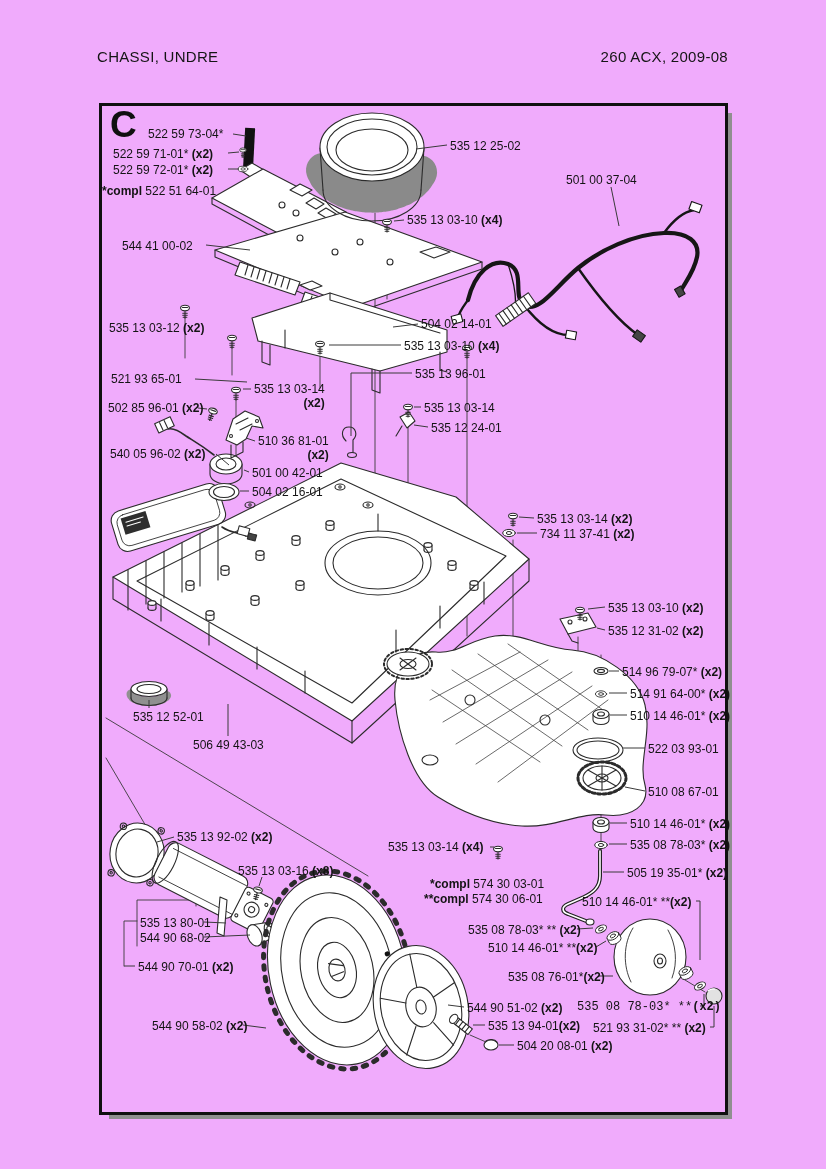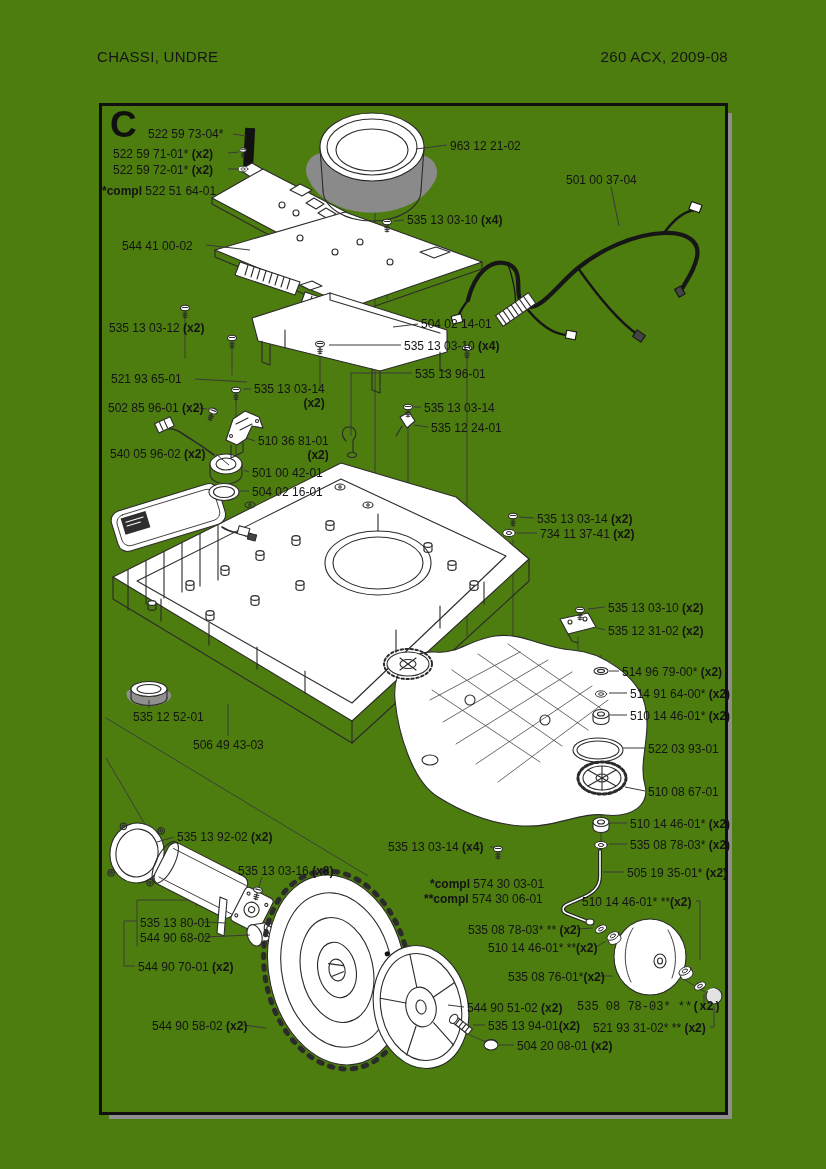--- a/index.html
+++ b/index.html
@@ -1,16 +1,16 @@
 <!DOCTYPE html>
 <html><head>
 <meta charset="utf-8">
 <style>
   html,body{margin:0;padding:0;background:#fff;}
-  #page{position:relative;width:826px;height:1169px;background:#4d7c0f;
+  #page{position:relative;width:826px;height:1169px;background:#f0abfc;
         font-family:"Liberation Sans",sans-serif;overflow:hidden;}
   .hdr{position:absolute;top:48px;font-size:15px;color:#151515;letter-spacing:.3px;}
   #hdr-left{left:97px;}
   #hdr-right{right:98px;}
   #frame{position:absolute;left:99px;top:103px;width:623px;height:1006px;
          border:3px solid #101010;box-shadow:7px 7px 0 -3px #8f8f8f;background:transparent;}
   #section-letter{position:absolute;left:110px;top:104px;font-size:37px;font-weight:bold;color:#101010;}
   #art-layer,#leader-layer{position:absolute;left:0;top:0;}
   #leader-layer polyline{fill:none;stroke:#3a3a3a;stroke-width:1;}
   #labels-layer{position:absolute;left:0;top:0;width:826px;height:1169px;}
@@ -468,41 +468,41 @@
       <polyline points="135,966 124,966"></polyline>
       <polyline points="262,877 259,886"></polyline>
     </svg>
 
   <div id="labels-layer">
       <div class="plabel" style="left: 148px; top: 127px;"><span>522 59 73-04*</span></div>
       <div class="plabel" style="left: 113px; top: 147px;"><span>522 59 71-01* </span><b>(x2)</b></div>
       <div class="plabel" style="left: 113px; top: 163px;"><span>522 59 72-01* </span><b>(x2)</b></div>
       <div class="plabel" style="left: 102px; top: 184px;"><b>*compl </b><span>522 51 64-01</span></div>
       <div class="plabel" style="left: 122px; top: 239px;"><span>544 41 00-02</span></div>
-      <div class="plabel" style="left: 450px; top: 139px;"><span>963 12 21-02</span></div>
+      <div class="plabel" style="left: 450px; top: 139px;"><span>535 12 25-02</span></div>
       <div class="plabel" style="left: 566px; top: 173px;"><span>501 00 37-04</span></div>
       <div class="plabel" style="left: 407px; top: 213px;"><span>535 13 03-10 </span><b>(x4)</b></div>
       <div class="plabel" style="left: 109px; top: 277px; margin-top: 44px;"><span>535 13 03-12 </span><b>(x2)</b></div>
       <div class="plabel" style="left: 421px; top: 317px;"><span>504 02 14-01</span></div>
       <div class="plabel" style="left: 404px; top: 339px;"><span>535 13 03-10 </span><b>(x4)</b></div>
       <div class="plabel" style="left: 111px; top: 372px;"><span>521 93 65-01</span></div>
       <div class="plabel" style="left: 415px; top: 367px;"><span>535 13 96-01</span></div>
       <div class="plabel" style="left: 254px; top: 382px;"><span>535 13 03-14</span><b class="qty2">(x2)</b></div>
       <div class="plabel" style="left: 108px; top: 401px;"><span>502 85 96-01 </span><b>(x2)</b></div>
       <div class="plabel" style="left: 424px; top: 401px;"><span>535 13 03-14</span></div>
       <div class="plabel" style="left: 431px; top: 421px;"><span>535 12 24-01</span></div>
       <div class="plabel" style="left: 258px; top: 434px;"><span>510 36 81-01</span><b class="qty2">(x2)</b></div>
       <div class="plabel" style="left: 110px; top: 447px;"><span>540 05 96-02 </span><b>(x2)</b></div>
       <div class="plabel" style="left: 252px; top: 466px;"><span>501 00 42-01</span></div>
       <div class="plabel" style="left: 252px; top: 485px;"><span>504 02 16-01</span></div>
       <div class="plabel" style="left: 537px; top: 512px;"><span>535 13 03-14 </span><b>(x2)</b></div>
       <div class="plabel" style="left: 540px; top: 527px;"><span>734 11 37-41 </span><b>(x2)</b></div>
       <div class="plabel" style="left: 608px; top: 601px;"><span>535 13 03-10 </span><b>(x2)</b></div>
       <div class="plabel" style="left: 608px; top: 624px;"><span>535 12 31-02 </span><b>(x2)</b></div>
-      <div class="plabel" style="left: 622px; top: 665px;"><span>514 96 79-00* </span><b>(x2)</b></div>
+      <div class="plabel" style="left: 622px; top: 665px;"><span>514 96 79-07* </span><b>(x2)</b></div>
       <div class="plabel" style="left: 630px; top: 687px;"><span>514 91 64-00* </span><b>(x2)</b></div>
       <div class="plabel" style="left: 630px; top: 709px;"><span>510 14 46-01* </span><b>(x2)</b></div>
       <div class="plabel" style="left: 648px; top: 742px;"><span>522 03 93-01</span></div>
       <div class="plabel" style="left: 648px; top: 785px;"><span>510 08 67-01</span></div>
       <div class="plabel" style="left: 630px; top: 817px;"><span>510 14 46-01* </span><b>(x2)</b></div>
       <div class="plabel" style="left: 630px; top: 838px;"><span>535 08 78-03* </span><b>(x2)</b></div>
       <div class="plabel" style="left: 133px; top: 710px;"><span>535 12 52-01</span></div>
       <div class="plabel" style="left: 193px; top: 738px;"><span>506 49 43-03</span></div>
       <div class="plabel" style="left: 177px; top: 830px;"><span>535 13 92-02 </span><b>(x2)</b></div>
       <div class="plabel" style="left: 388px; top: 840px;"><span>535 13 03-14 </span><b>(x4)</b></div>

